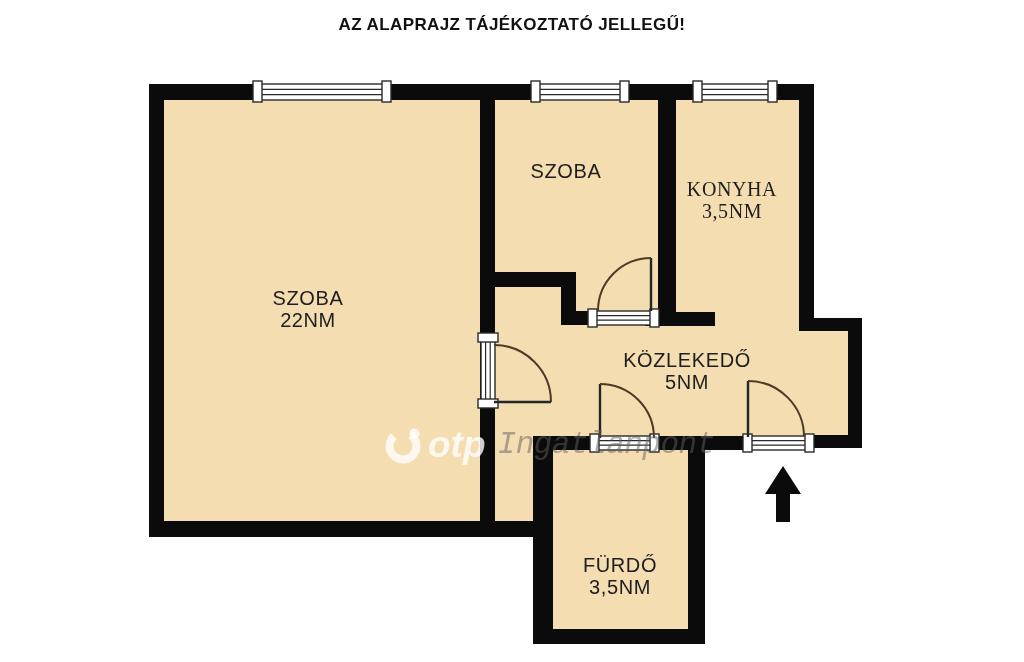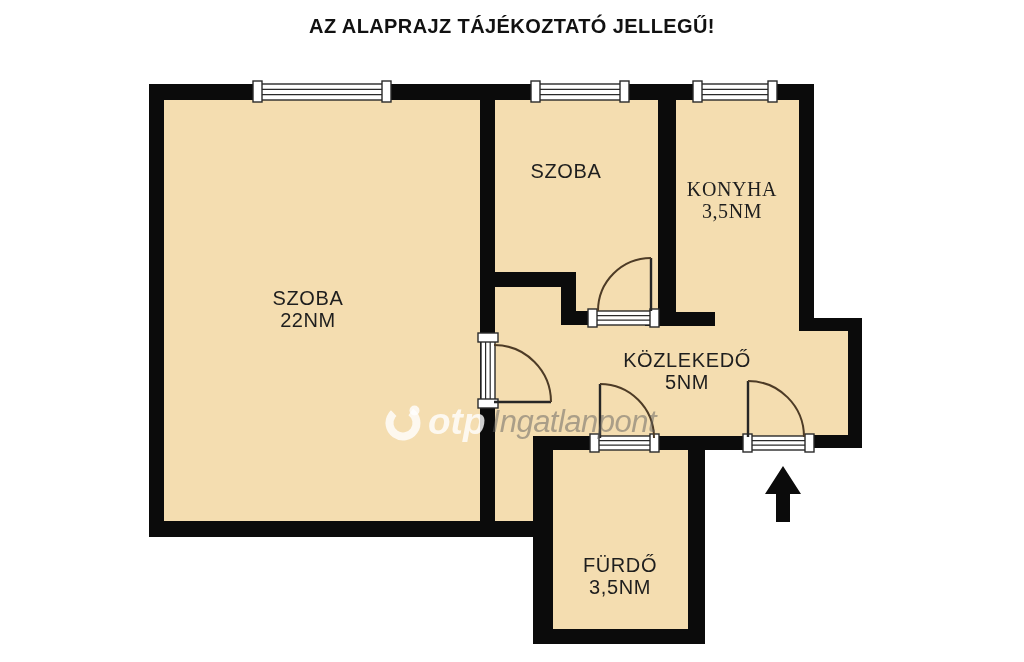--- a/index.html
+++ b/index.html
@@ -11,30 +11,30 @@
          font-family:"Liberation Sans", sans-serif;}
   .plan-svg{position:absolute;left:0;top:0;}
   .floor{fill:var(--floor);}
   .wall{fill:var(--wall);}
   .winbar{fill:#FFFFFF;stroke:#2A2A2A;stroke-width:1.4;}
   .wincap{fill:#FFFFFF;stroke:#2A2A2A;stroke-width:1.4;}
   .winline{stroke:#2A2A2A;stroke-width:1.2;}
   .leaf{stroke:#262626;stroke-width:2.4;fill:none;}
   .swing{stroke:#4D3B26;stroke-width:2;fill:none;}
   .page-title{position:absolute;top:15px;left:0;width:1024px;text-align:center;
-              font-size:20px;font-weight:bold;color:#111;letter-spacing:.4px;}
+              font-size:17px;font-weight:bold;color:#111;letter-spacing:.4px;}
   .room-label{position:absolute;width:200px;text-align:center;font-size:20px;line-height:22px;
               color:#1E1E1E;letter-spacing:.6px;}
   .room-label span{display:block;}
-  .watermark{position:absolute;left:382px;top:401px;height:42px;display:flex;align-items:flex-end;
+  .watermark{position:absolute;left:382px;top:424px;height:42px;display:flex;align-items:flex-end;
              pointer-events:none;white-space:nowrap;}
   .wm-brand{font-size:37px;font-weight:bold;font-style:italic;color:var(--wm-brand);
             line-height:42px;margin-left:4px;}
   .wm-name{font-size:31px;font-style:italic;color:var(--wm-name);letter-spacing:-.5px;
-           line-height:42px;margin-left:6px;}
+           line-height:42px;margin-left:12px;font-family:Liberation Mono, monospace;}
 </style>
 </head>
 <body>
 
 <div class="stage">
 
   <div class="page-title">AZ ALAPRAJZ TÁJÉKOZTATÓ JELLEGŰ!</div>
 
   <svg class="plan-svg" width="1024" height="662" viewBox="0 0 1024 662">
 

